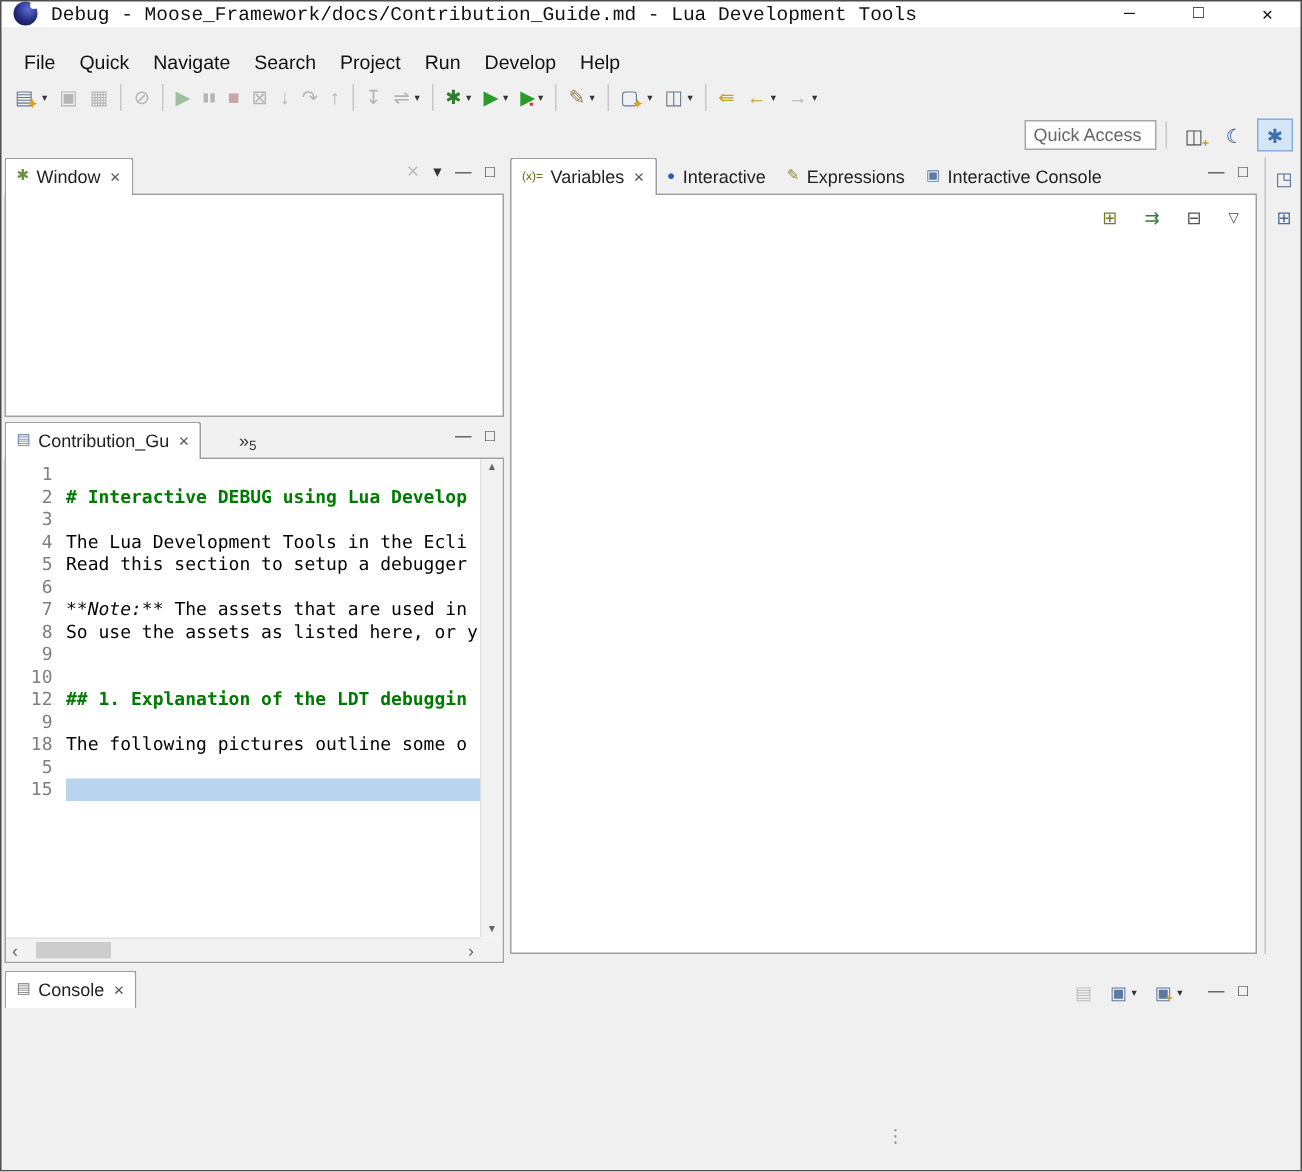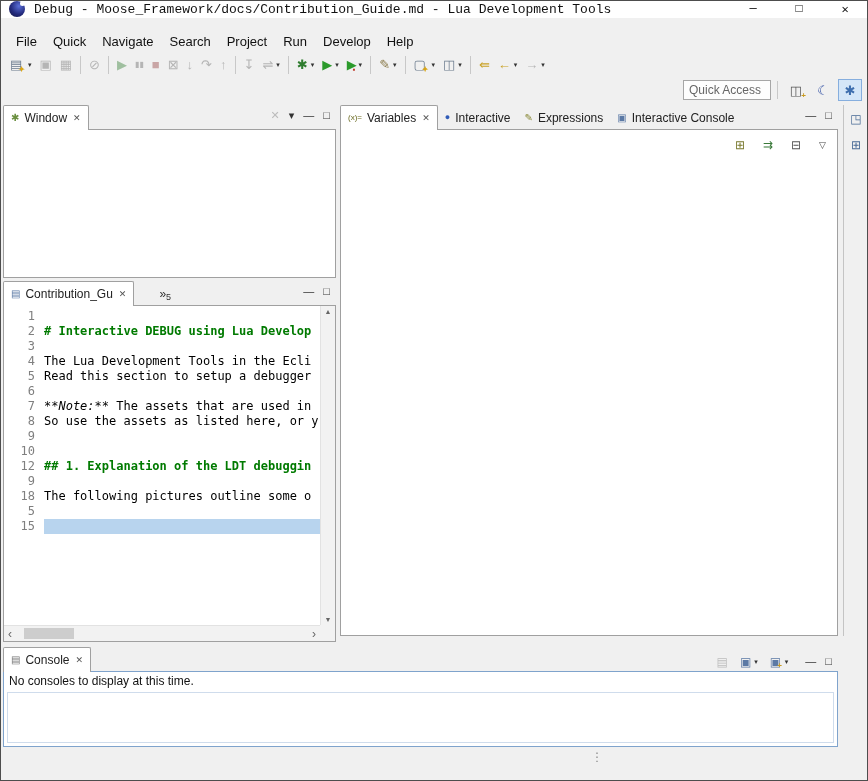--- a/index.html
+++ b/index.html
@@ -367,20 +367,16 @@
           <span class="ticon">
             <span class="glyph" style="color: rgb(91, 121, 165);">▣</span>
             <span class="tbadge" style="color: rgb(201, 154, 31);">+</span>
             <span class="tdrop">▾</span>
           </span>
         </span>
       <span class="ta">—</span>
       <span class="ta">□</span>
     </div>
   </div>
-  <div class="panel-content">
-    <div id="console-msg">No consoles to display at this time.</div>
-    <div id="console-inner"></div>
-  </div>
 </div>
 
 <div id="status-bar"></div>
 <div id="grip">⋮</div>
 
 </body></html>

